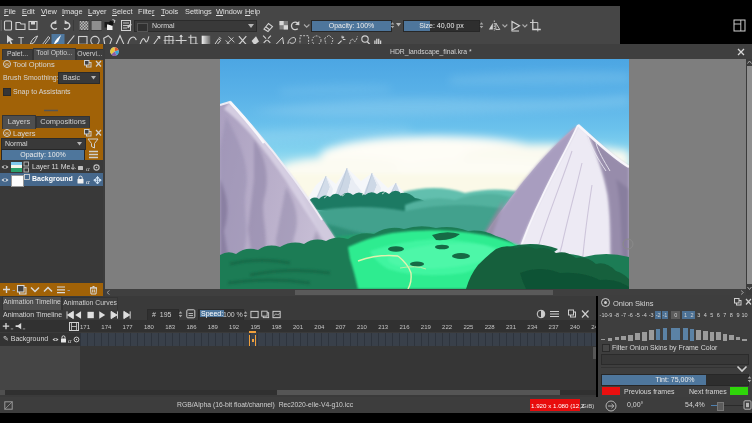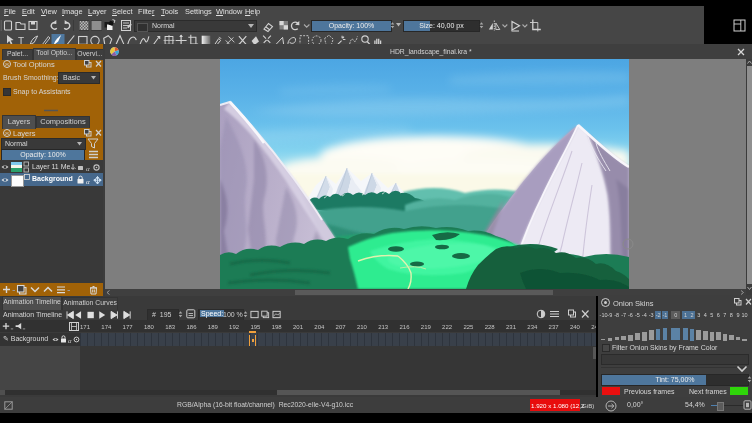--- a/index.html
+++ b/index.html
@@ -8,21 +8,21 @@
 .abs{position:absolute;}
 .txt{position:absolute;color:#d6d6d6;white-space:nowrap;font-size:7px;}
 .menu{position:absolute;top:0.5px;font-size:7.4px;color:#e0e0e0;}
 .slider{position:absolute;background:#2e2e2e;border:1px solid #272727;overflow:hidden;}
 .slider .fill{position:absolute;left:0;top:0;bottom:0;background:#4e769c;}
 .slider .lbl{position:absolute;left:0;right:0;top:1px;text-align:center;font-size:7px;color:#ececec;}
 .combo{position:absolute;background:#393939;border:1px solid #2b2b2b;color:#d8d8d8;}
 .tab{position:absolute;font-size:6.8px;color:#d0d0d0;text-align:center;background:#3e3e3e;border:1px solid #343434;border-bottom:none;border-radius:1px 1px 0 0;white-space:nowrap;overflow:hidden;}
 .tab.act{background:#4e4e4e;}
 .chk{position:absolute;width:6px;height:6px;background:#353535;border:1px solid #2a2a2a;}
-#chrome{position:absolute;left:0;top:6px;width:704px;height:40px;background:#464646;}
+#chrome{position:absolute;left:0;top:6px;width:620px;height:40px;background:#464646;}
 #leftdock{position:absolute;left:0;top:44px;width:103px;height:252px;background:#a16207;}
 #canvaswrap{position:absolute;left:105px;top:44px;width:647px;height:252px;background:#7e7e7e;}
 #timeline{position:absolute;left:0;top:296px;width:596px;height:101px;background:#3a3a3a;overflow:hidden;}
 #onion{position:absolute;left:598px;top:295px;width:154px;height:102px;background:#3e3e3e;}
 #statusbar{position:absolute;left:0;top:397px;width:752px;height:16px;background:#3d3d3d;}
 </style>
 </head>
 <body>
 <div id="app">
 <div id="chrome">

